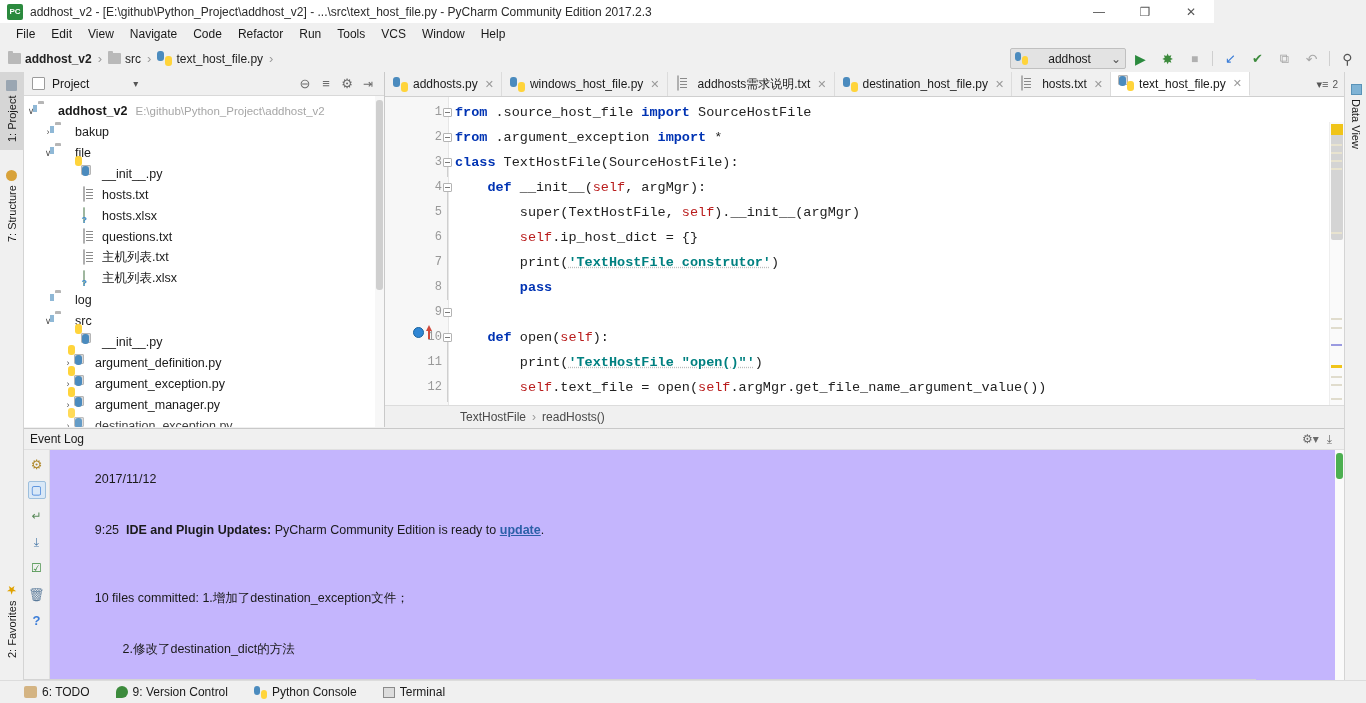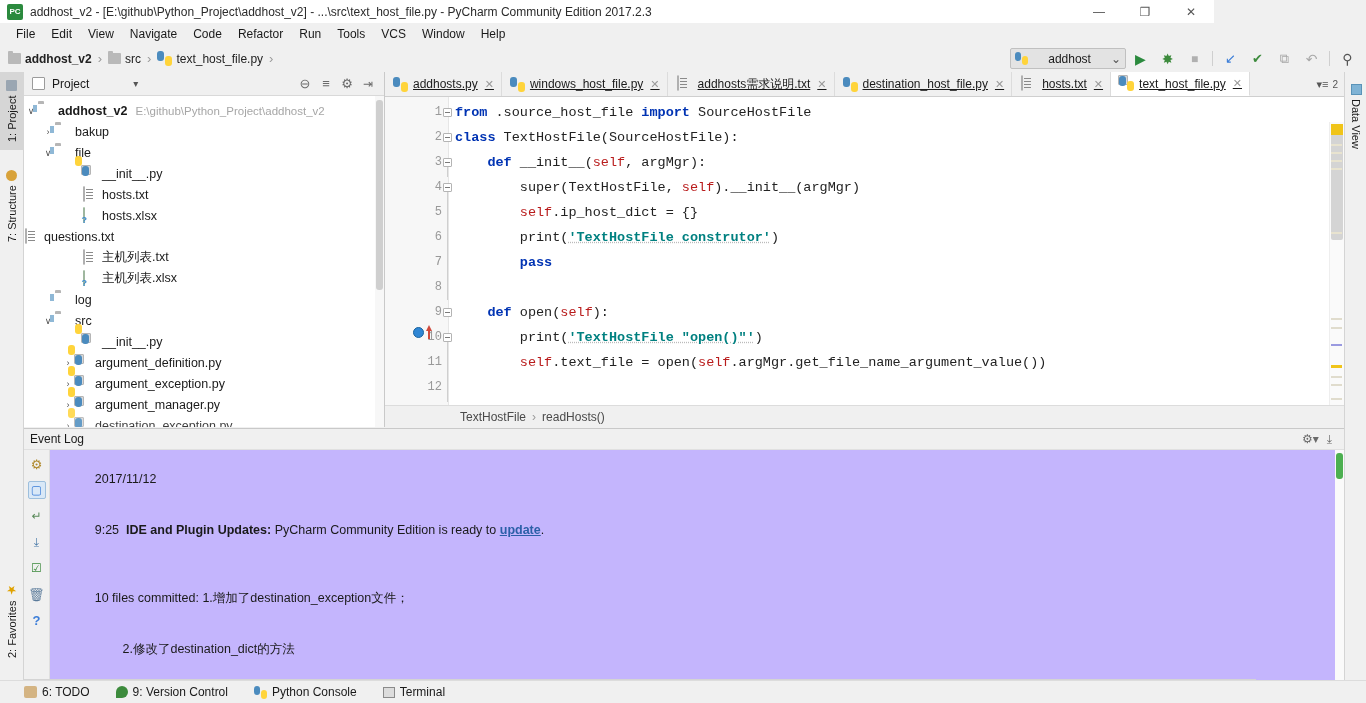--- a/index.html
+++ b/index.html
@@ -135,21 +135,21 @@
     position:absolute; right:0; top:24px; width:9px; height:331px; background:#f7f7f7;
   }
   .tree-scroll .thumb { position:absolute; left:1px; top:4px; width:7px; height:190px; background:#cfcfcf; border-radius:3px;}
 
   
   .editor-area { position:absolute; left:385px; top:72px; width:959px; height:355px; background:#ffffff; }
   .tabbar { height:25px; background:#f0f0f0; display:flex; align-items:stretch; border-bottom:1px solid #cfcfcf;}
   .etab {
     display:flex; align-items:center; gap:5px; padding:0 7px 0 8px;
     font-size:12px; color:#1a1a1a; border-right:1px solid #dcdcdc;
-    white-space:nowrap; background:#f0f0f0;text-decoration:underline;
+    white-space:nowrap; background:#f0f0f0;
   }
   .etab.active { background:#ffffff; border-bottom:1px solid #fff; }
   .etab .tclose { color:#9a9a9a; font-size:11px; margin-left:2px; }
   .tabbar-right { margin-left:auto; display:flex; align-items:center; gap:4px; padding:0 6px; font-size:11px; color:#555; }
 
   .code-wrap { position:relative; height:330px; background:#ffffff; display:flex; }
   .gutter {
     width:64px; background:#f7f7f7; border-right:1px solid #e6e6e6; position:relative; flex:0 0 auto;
     padding-top:3px;
   }
@@ -372,21 +372,21 @@
       <div class="tnode" style="padding-left:58px">
         <span class="ticon"><span class="txt-ico"></span></span>
         <span class="tlabel">hosts.txt</span>
       </div>
 
       <div class="tnode" style="padding-left:58px">
         <span class="ticon"><span class="xls-ico"></span></span>
         <span class="tlabel">hosts.xlsx</span>
       </div>
 
-      <div class="tnode" style="">
+      <div class="tnode" style="padding-left:58px">
         <span class="ticon"><span class="txt-ico"></span></span>
         <span class="tlabel">questions.txt</span>
       </div>
 
       <div class="tnode" style="padding-left:58px">
         <span class="ticon"><span class="txt-ico"></span></span>
         <span class="tlabel">主机列表.txt</span>
       </div>
 
       <div class="tnode" style="padding-left:58px">
@@ -521,20 +521,21 @@
           <span class="foldmark" style="top:83px;left:0"></span>
           <span class="foldline" style="top:92px;height:108px;left:4px"></span>
           <span class="foldmark" style="top:208px;left:0"></span>
           <span class="foldmark" style="top:233px;left:0"></span>
           <span class="foldline" style="top:242px;height:60px;left:4px"></span>
         </div>
       </div>
 
       <div class="code">
         <div class="cline"><span class="k">from</span><span class="d"> .source_host_file </span><span class="k">import</span><span class="d"> SourceHostFile</span></div>
+        <div class="cline"><span class="k">from</span><span class="d"> .argument_exception </span><span class="k">import</span><span class="d"> *</span></div>
         <div class="cline"><span class="k">class</span><span class="d"> TextHostFile(SourceHostFile):</span></div>
         <div class="cline"><span class="d">    </span><span class="k">def</span><span class="d"> __init__(</span><span class="self">self</span><span class="d">, argMgr):</span></div>
         <div class="cline"><span class="d">        super(TextHostFile, </span><span class="self">self</span><span class="d">).__init__(argMgr)</span></div>
         <div class="cline"><span class="d">        </span><span class="self">self</span><span class="d">.ip_host_dict = {}</span></div>
         <div class="cline"><span class="d">        print(</span><span class="s mark">'TextHostFile construtor'</span><span class="d">)</span></div>
         <div class="cline"><span class="d">        </span><span class="k">pass</span></div>
         <div class="cline"><span class="d"> </span></div>
         <div class="cline"><span class="d">    </span><span class="k">def</span><span class="d"> open(</span><span class="self">self</span><span class="d">):</span></div>
         <div class="cline"><span class="d">        print(</span><span class="s mark">'TextHostFile ″open()″'</span><span class="d">)</span></div>
         <div class="cline"><span class="d">        </span><span class="self">self</span><span class="d">.text_file = open(</span><span class="self">self</span><span class="d">.argMgr.get_file_name_argument_value())</span></div>

